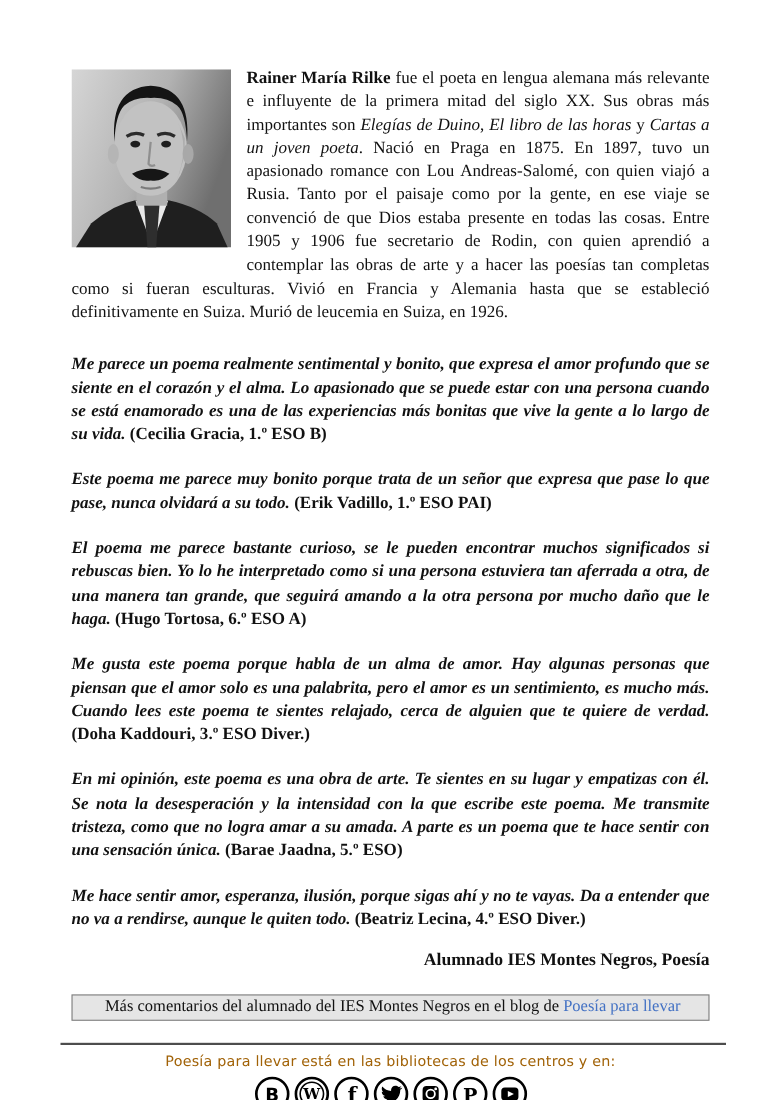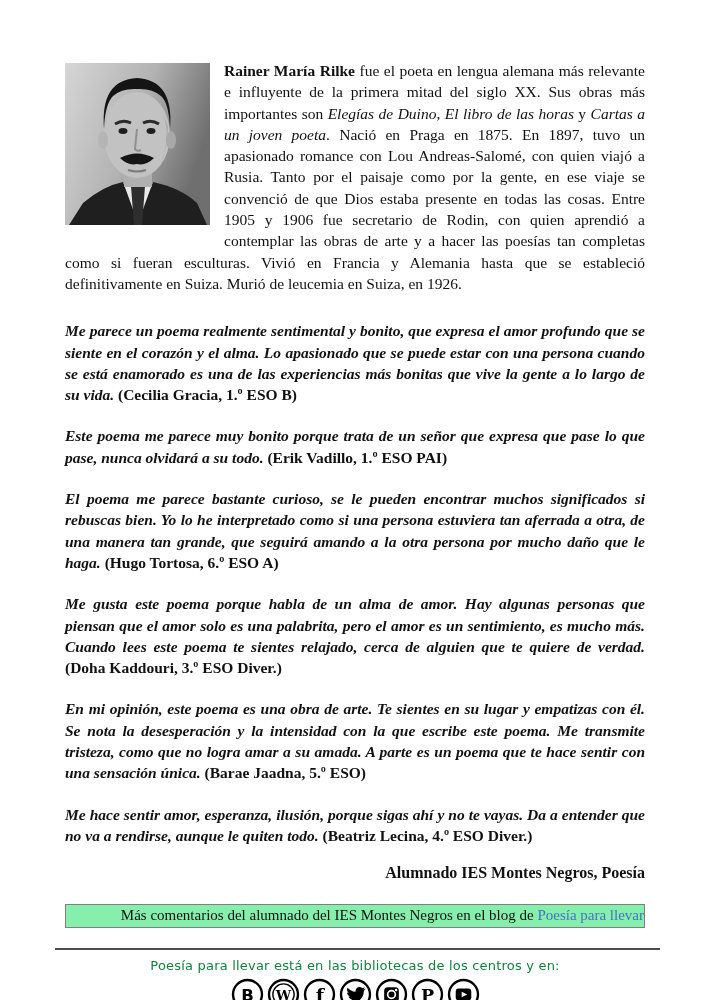--- a/index.html
+++ b/index.html
@@ -34,40 +34,40 @@
   .c-attr { font-style: normal; }
   .signature {
     text-align: right;
     font-weight: bold;
     font-size: 16px;
     margin-top: 18px;
   }
   .more-box {
     margin-top: 22px;
     border: 1px solid #7f7f7f;
-    text-align: right;
+    text-align: center;
     padding: 2px 0 3px 4px;
     font-size: 15px;
-    background: #86efac;
+    background: #e5e5e5;
   }
   .more-box a {
     text-decoration: none;
     cursor: pointer;
   }
   .rule {
     border: 0;
     border-top: 2px solid #4d4d4d;
     margin: 20px -15px 0 -10px;
   }
   .footer-text {
     text-align: center;
     font-family: "DejaVu Sans", sans-serif;
     font-size: 13px;
     letter-spacing: 0.2px;
-    color: #15803d;
+    color: #a16207;
     margin-top: 8px;
   }
   .icons {
     display: flex;
     justify-content: center;
     gap: 3px;
     margin-top: 5px;
   }
   .icon { width: 33px; height: 33px; display: block; cursor: pointer; }
 </style>

